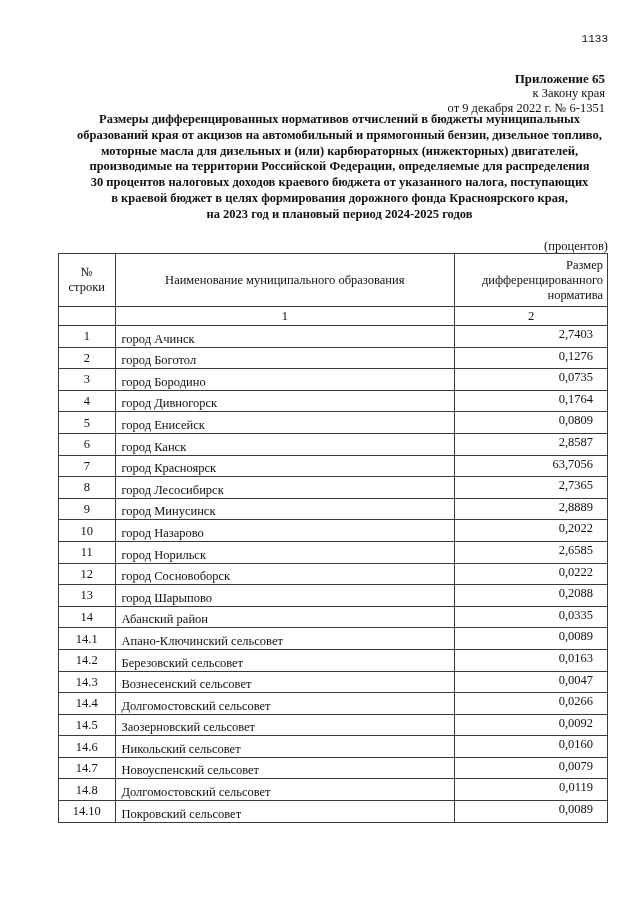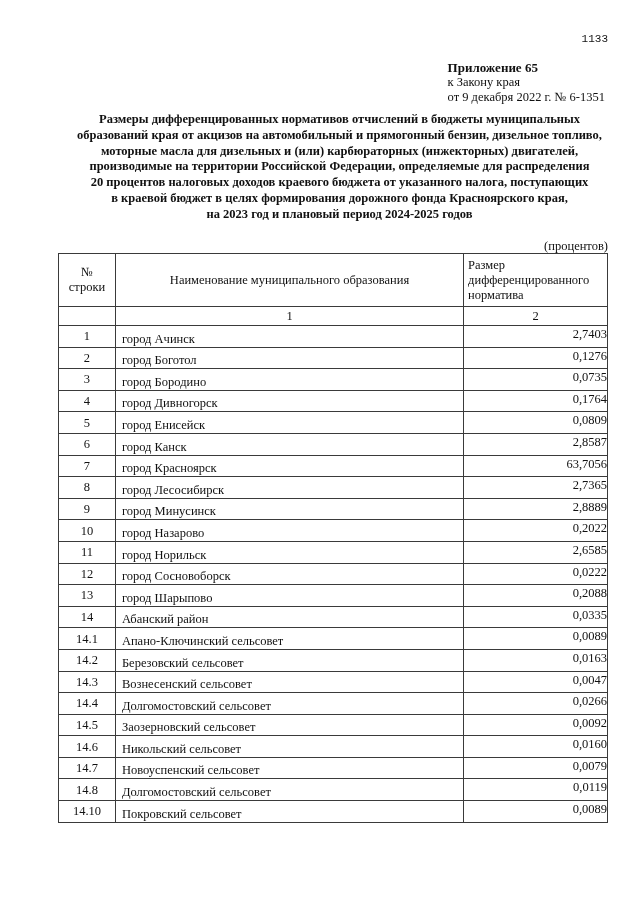--- a/index.html
+++ b/index.html
@@ -7,22 +7,22 @@
     width: 636px; height: 905px; position: relative; overflow: hidden;
     font-family: "Liberation Serif", "DejaVu Serif", serif;
     color: #111111;
   }
   .page-number {
     position: absolute; top: 33px; right: 28px;
     font-size: 11px;
     font-family: Liberation Mono, monospace;
   }
   .appendix {
-    position: absolute; top: 60px; right: 31px;
-    font-size: 12.5px; line-height: 15px;
+    position: absolute; top: 71px; right: 31px;
+    text-align: right; font-size: 12.5px; line-height: 15px;
   }
   .appendix .title { font-weight: bold; font-size: 13px; }
   .doc-title {
     position: absolute; top: 112px; left: 62px; width: 555px;
     text-align: center; font-weight: bold; font-size: 12.5px; line-height: 15.8px;
   }
   .units {
     position: absolute; top: 239px; right: 28px; font-size: 12.5px;
   }
   table.norms {
@@ -33,54 +33,54 @@
     border: 1px solid #3a3a3a; padding: 0 4px; font-weight: normal;
   }
   .col-num { width: 48px; text-align: center; }
   .col-name { width: 339px; text-align: left; }
   .col-val { width: 135px; text-align: right; }
   thead tr.head th { height: 52px; text-align: center; line-height: 15px; }
   thead tr.idx td { height: 18px; text-align: center; }
   tbody tr td { height: 19.6px; line-height: 14px; }
   tbody td.col-name { padding-left: 6px; vertical-align: bottom; padding-bottom: 1px; }
   tbody td.col-num { vertical-align: middle; }
-  tbody td.col-val { vertical-align: top; padding-top: 1px; padding-right: 0; }
+  tbody td.col-val { vertical-align: top; padding-top: 1px; padding-right: 14px; }
 </style>
 </head>
 <body>
 
 <div class="page-number">1133</div>
 
 <div class="appendix">
   <div class="title">Приложение 65</div>
   <div>к Закону края</div>
   <div>от 9 декабря 2022 г. № 6-1351</div>
 </div>
 
 <div class="doc-title">
   <div>Размеры дифференцированных нормативов отчислений в бюджеты муниципальных</div>
   <div>образований края от акцизов на автомобильный и прямогонный бензин, дизельное топливо,</div>
   <div>моторные масла для дизельных и (или) карбюраторных (инжекторных) двигателей,</div>
   <div>производимые на территории Российской Федерации, определяемые для распределения</div>
-  <div>20 процентов налоговых доходов краевого бюджета от указанного налога, поступающих</div>
+  <div>30 процентов налоговых доходов краевого бюджета от указанного налога, поступающих</div>
   <div>в краевой бюджет в целях формирования дорожного фонда Красноярского края,</div>
   <div>на 2023 год и плановый период 2024-2025 годов</div>
 </div>
 
 <div class="units">(процентов)</div>
 
 <table class="norms">
   <thead>
     <tr class="head">
       <th class="col-num">
         <div>№</div>
         <div>строки</div>
       </th>
       <th class="col-name" style="text-align:center">Наименование муниципального образования</th>
-      <th class="col-val" style="text-align:left">
+      <th class="col-val" style="text-align:right">
         <div>Размер</div>
         <div>дифференцированного</div>
         <div>норматива</div>
       </th>
     </tr>
     <tr class="idx">
       <td></td>
       <td>1</td>
       <td>2</td>
     </tr>

